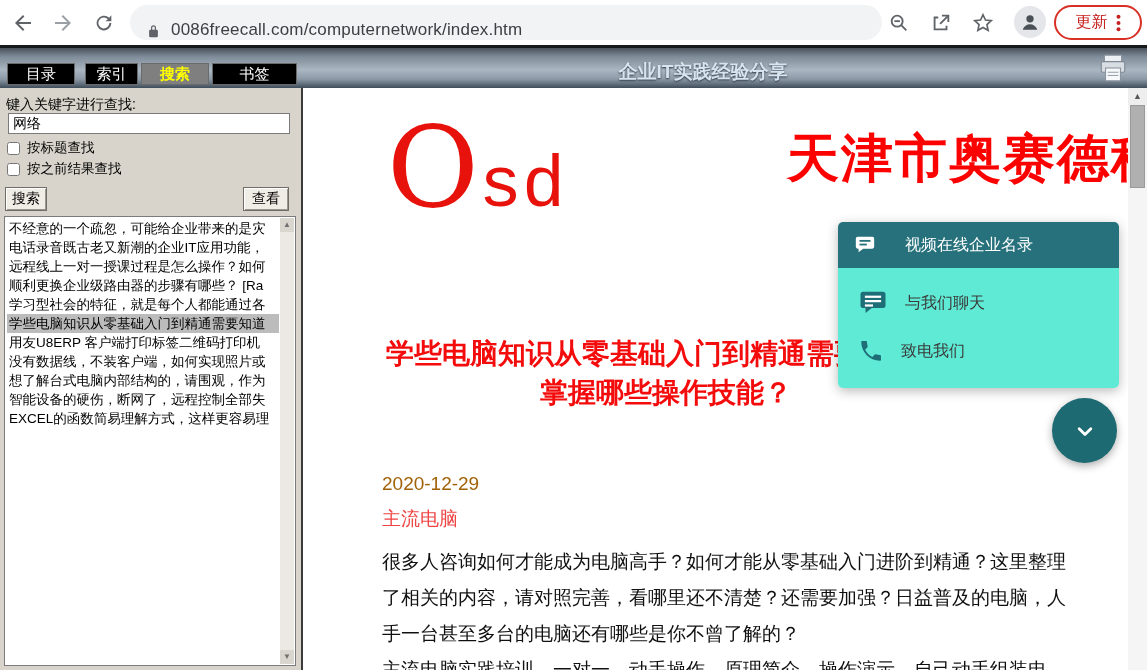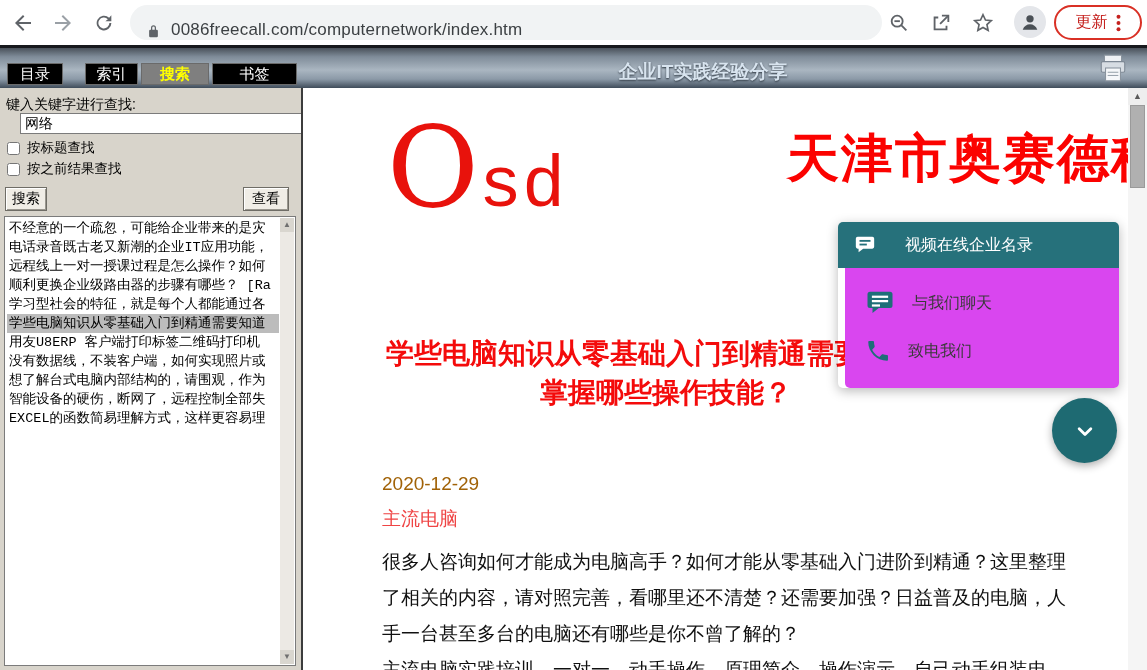--- a/index.html
+++ b/index.html
@@ -17,40 +17,40 @@
   .avatar { position:absolute; left:1014px; top:6px; width:32px; height:32px; border-radius:50%; background:#e4e6ea; display:flex; align-items:center; justify-content:center; cursor:pointer; }
   .update-pill { position:absolute; left:1054px; top:5px; width:88px; height:35px; border:2px solid #d93025; border-radius:18px; background:#fff; display:flex; align-items:center; justify-content:center; gap:8px; cursor:pointer; }
   .update-pill span { color:#c5221f; font-size:16px; }
   .dark-strip { position:absolute; left:0; top:45px; width:1147px; height:3px; background:#17191d; }
 
   
   .page-header { position:absolute; left:0; top:48px; width:1147px; height:40px;
     background:linear-gradient(180deg,#49515a 0%,#7f8c99 22%,#aab6c1 55%,#8b99a7 78%,#3f4c5a 100%); }
   .htab { position:absolute; top:15px; height:22px; background:#000; color:#fff; font-size:15px; text-align:center; line-height:20px; border:1px solid #6a6a6a; cursor:pointer; }
   .htab.active { background:#7f7f7f; color:#ffff00; font-weight:bold; }
-  .htab-1 { left:7px;   width:56px; }
+  .htab-1 { left:7px;   width:68px; }
   .htab-2 { left:85px;  width:53px; }
   .htab-3 { left:141px; width:68px; }
   .htab-4 { left:212px; width:85px; }
   .ph-title { position:absolute; left:558px; top:11px; width:290px; text-align:center; font-size:19px; font-weight:bold; color:#d8e4ef; text-shadow:0 1px 2px #2c3640; }
   .printer { position:absolute; left:1097px; top:5px; cursor:pointer; }
 
   
   .sidebar { position:absolute; left:0; top:88px; width:301px; height:582px; background:#d8d4cb; }
   .vdiv { position:absolute; left:301px; top:88px; width:2px; height:582px; background:#3c3c3c; }
   .kw-label { position:absolute; left:6px; top:8px; font-size:14px; color:#000; }
-  .kw-input { position:absolute; left:20px; top:25px; width:282px; height:21px; border:1px solid #7b7b7b; background:#fff; font-size:14px; padding:0 4px; font-family:inherit; }
+  .kw-input { position:absolute; left:8px; top:25px; width:282px; height:21px; border:1px solid #7b7b7b; background:#fff; font-size:14px; padding:0 4px; font-family:inherit; }
   .cb-row { position:absolute; left:7px; display:flex; align-items:center; gap:7px; font-size:13.5px; color:#000; }
   .cb-row input { width:13px; height:13px; }
   .cb-1 { top:51px; } .cb-2 { top:72px; }
   .sb-btn { position:absolute; top:99px; height:24px; background:#f0ede6; border:1px solid #6f6d66; box-shadow:inset 1px 1px 0 #fff, inset -1px -1px 0 #9a978f; font-size:14px; font-family:inherit; cursor:pointer; }
   .btn-search { left:5px; width:42px; }
   .btn-view { left:243px; width:46px; }
   .listbox { position:absolute; left:4px; top:128px; width:292px; height:450px; background:#fff; border:1px solid #7b7b7b; }
-  .lb-items { position:absolute; left:2px; top:2px; right:16px; bottom:2px; overflow:hidden;font-family:Liberation Mono, monospace; }
+  .lb-items { position:absolute; left:2px; top:2px; right:16px; bottom:2px; overflow:hidden; }
   .result { height:19px; line-height:19px; font-size:13.5px; white-space:nowrap; overflow:hidden; padding-left:2px; color:#000; cursor:pointer; }
   .result.selected { background:#bcbcbc; }
   .lb-scroll { position:absolute; right:1px; top:1px; width:14px; bottom:1px; background:#ece9e4; cursor:pointer; }
   .lb-arrow { position:absolute; left:0; width:14px; height:14px; background:#d9d6cf; color:#6f6f6f; font-size:8px; line-height:14px; text-align:center; }
   .lb-up { top:0; } .lb-down { bottom:0; }
 
   
   .main { position:absolute; left:303px; top:88px; width:825px; height:582px; background:#fff; overflow:hidden; }
   .logo { position:absolute; left:84px; top:18px; color:#e8120c; font-family:"DejaVu Serif","Liberation Serif",serif; white-space:nowrap; }
   .logo .o { font-size:112px; line-height:1.1; }
@@ -58,21 +58,21 @@
   .company { position:absolute; left:484px; top:36px; font-size:52px; font-weight:bold; color:#fb0200; white-space:nowrap; letter-spacing:2px; font-family:"Liberation Sans",sans-serif; }
   .heading { position:absolute; left:0; top:246px; width:726px; text-align:center; font-size:28px; font-weight:bold; color:#f40b0b; line-height:39px; }
   .date-line { position:absolute; left:79px; top:385px; font-size:19px; color:#a16207; }
   .subtitle { position:absolute; left:79px; top:418px; font-size:19px; color:#ef4444; }
   .bodytext { position:absolute; left:79px; top:459px; width:730px; font-size:19px; color:#101010; }
   .bodytext div { height:36px; line-height:30px; white-space:nowrap; }
 
   
   .widget { position:absolute; left:535px; top:134px; width:281px; border-radius:5px; box-shadow:0 3px 12px rgba(0,0,0,.28); z-index:5; }
   .widget-header { height:46px; background:#26717b; border-radius:5px 5px 0 0; color:#fff; display:flex; align-items:center; gap:29px; padding-left:16px; font-size:16px; cursor:pointer; }
-  .widget-body { background:#d946ef; border-radius:0 0 5px 5px; padding:10px 0 14px;margin-left:7px; }
+  .widget-body { background:#5eead4; border-radius:0 0 5px 5px; padding:10px 0 14px; }
   .widget-row { display:flex; align-items:center; gap:17px; padding:10px 0 10px 20px; font-size:16px; color:#3a3a3a; cursor:pointer; }
   .fab { position:absolute; left:749px; top:310px; width:65px; height:65px; border-radius:50%; background:#1e6a72; box-shadow:0 3px 9px rgba(0,0,0,.32); display:flex; align-items:center; justify-content:center; z-index:6; cursor:pointer; }
 
   
   .main-scroll { position:absolute; left:1128px; top:88px; width:19px; height:582px; background:#f5f5f5; cursor:pointer; }
   .ms-up { position:absolute; left:0; top:0; width:19px; height:17px; background:#eeeeee; color:#5a5a5a; font-size:9px; line-height:17px; text-align:center; }
   .ms-thumb { position:absolute; left:2px; top:17px; width:15px; height:83px; background:#b0b0b0; border:1px solid #9a9a9a; }
 </style>
 </head>
 <body>

